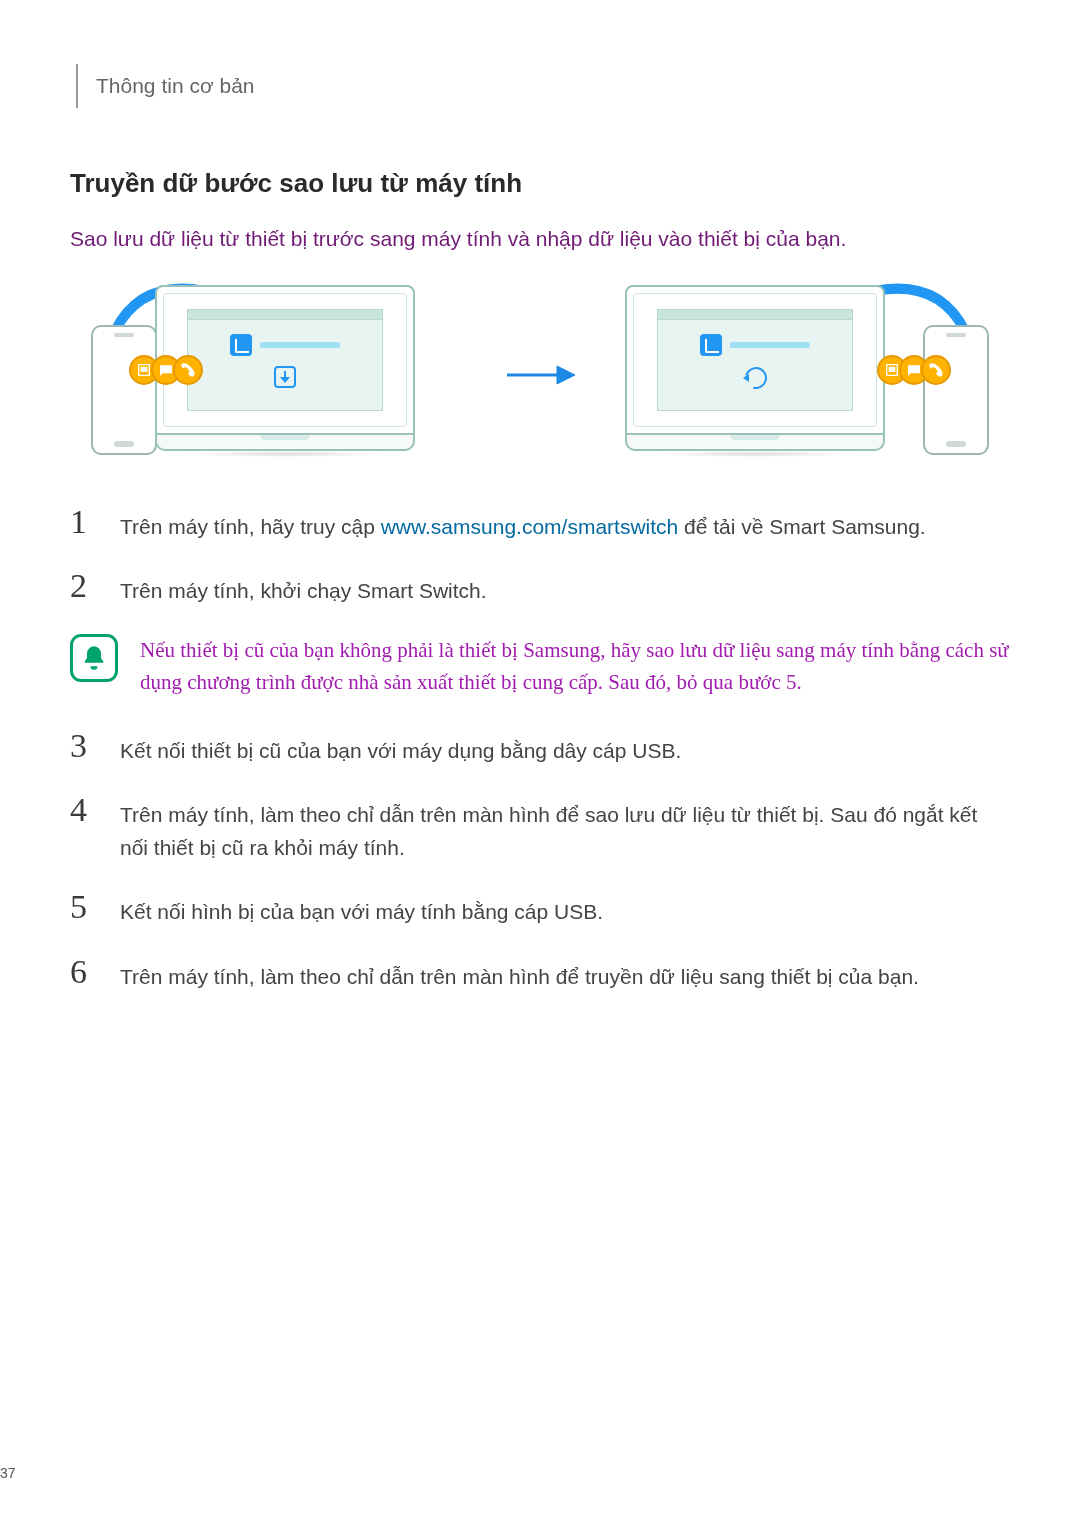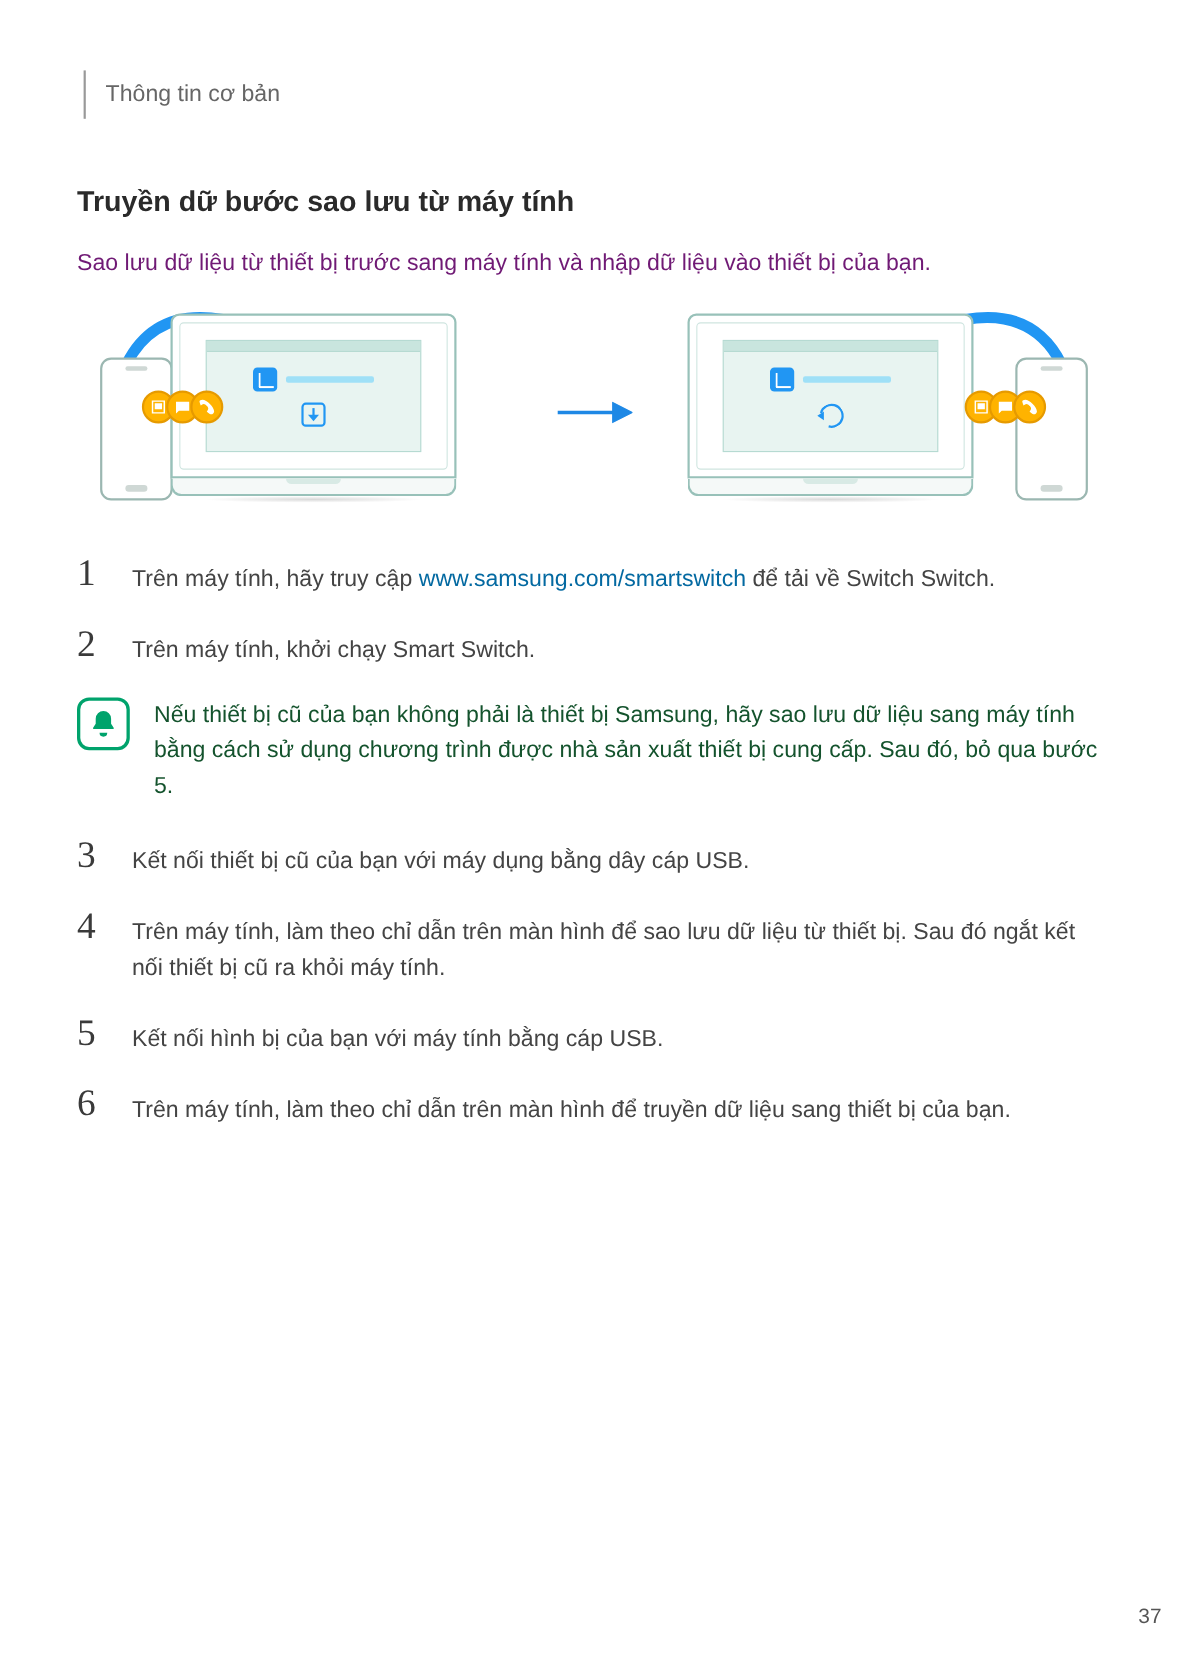--- a/index.html
+++ b/index.html
@@ -279,30 +279,31 @@
     border-radius: 11px;
     flex-shrink: 0;
     display: flex;
     align-items: center;
     justify-content: center;
     margin-left: 0px;
   }
   .note-icon svg { width: 28px; height: 28px; fill: #00a36c; }
   .note-text {
     font-size: 21px;
-    color: #14532d;
+    color: #a21caf;
     line-height: 1.55;
+    font-family: Liberation Serif, serif;
   }
   .page-num {
     position: absolute;
     bottom: 46px;
     left: 0;
     width: 1056px;
-    text-align: right;
-    font-size: 19px;
+    text-align: left;
+    font-size: 14px;
     color: #555;
   }
 </style>
 </head>
 <body>
 
 <div class="page">
   <div class="header-tab">
     <span class="header-text">Thông tin cơ bản</span>
   </div>
@@ -404,21 +405,21 @@
               <path d="M6 2c6 0 16 10 16 16 0 2-2 4-4 4-2 0-6-4-6-4s2-2 2-4-4-6-6-6-4 2-4 2S2 6 2 4c0-1 2-2 4-2z"></path>
             </svg>
           </div>
       </div>
     </div>
   </div>
 
   <div class="step">
     <div class="step-num">1</div>
     <div class="step-text">
-      <span>Trên máy tính, hãy truy cập </span><span class="link">www.samsung.com/smartswitch</span><span> để tải về Switch Switch.</span>
+      <span>Trên máy tính, hãy truy cập </span><span class="link">www.samsung.com/smartswitch</span><span> để tải về Smart Samsung.</span>
     </div>
   </div>
 
   <div class="step">
     <div class="step-num">2</div>
     <div class="step-text">Trên máy tính, khởi chạy Smart Switch.</div>
   </div>
 
   <div class="note">
     <div class="note-icon">

